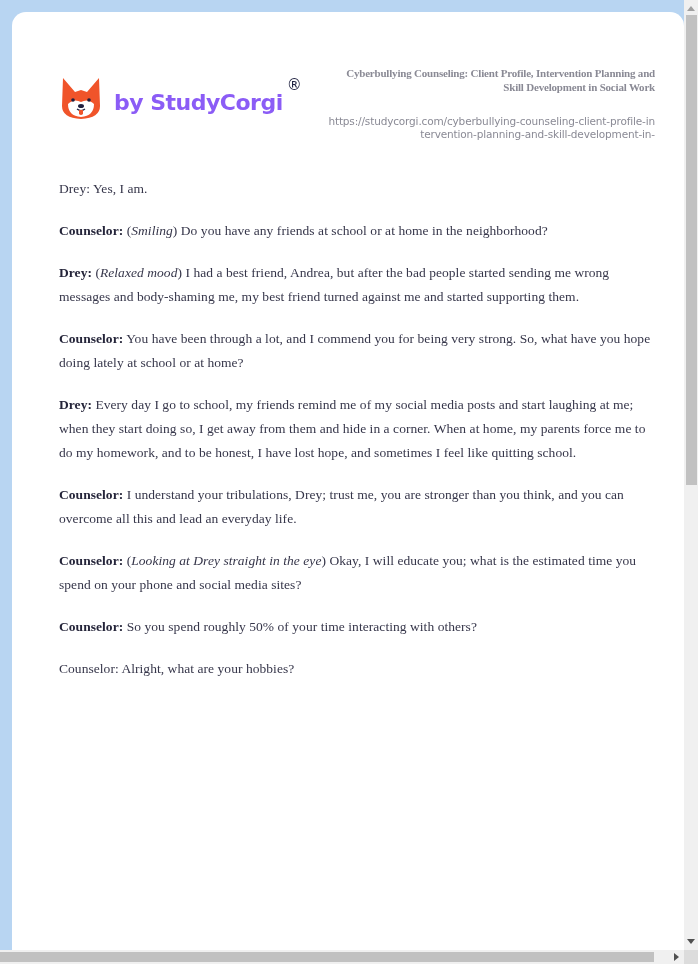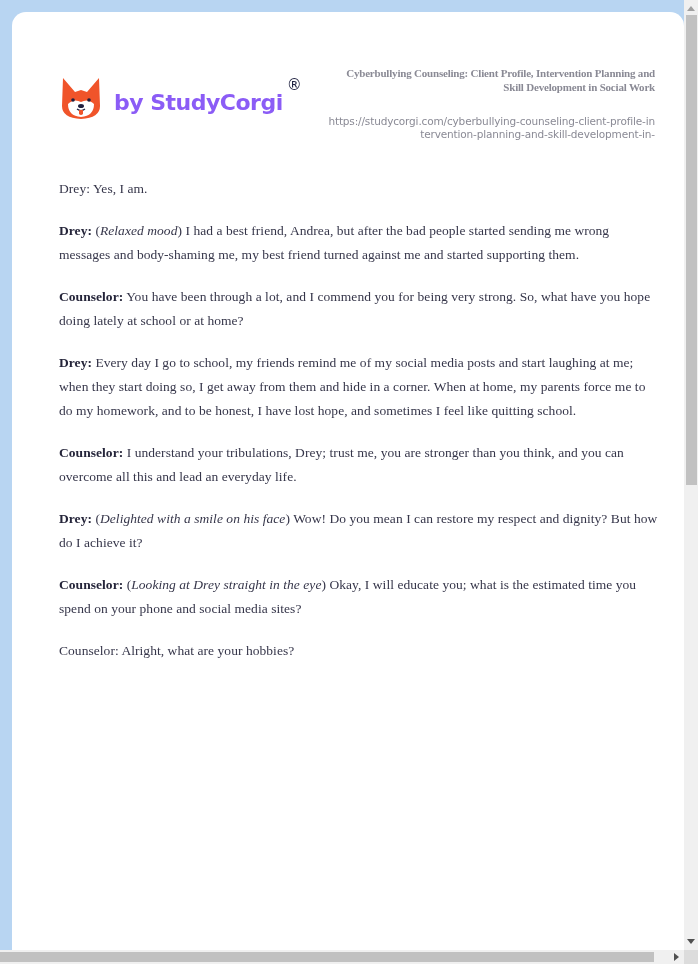--- a/index.html
+++ b/index.html
@@ -142,34 +142,35 @@
     </div>
     <div class="doc-meta">
       <div class="doc-title">Cyberbullying Counseling: Client Profile, Intervention Planning and Skill Development in Social Work</div>
       <div class="doc-url">https://studycorgi.com/cyberbullying-counseling-client-profile-intervention-planning-and-skill-development-in-</div>
     </div>
   </div>
 
   <div class="content">
     <p class="para"><span>Drey: Yes, I am.</span></p>
 
+    <p class="para"><span class="speaker">Counselor:</span><span> (</span><span class="note">Smiling</span><span>) Do you have any friends at school or at home in the neighborhood?</span></p>
 
     <p class="para"><span class="speaker">Drey:</span><span> (</span><span class="note">Relaxed mood</span><span>) I had a best friend, Andrea, but after the bad people started sending me wrong messages and body-shaming me, my best friend turned against me and started supporting them.</span></p>
 
     <p class="para"><span class="speaker">Counselor:</span><span> You have been through a lot, and I commend you for being very strong. So, what have you hope doing lately at school or at home?</span></p>
 
     <p class="para"><span class="speaker">Drey:</span><span> Every day I go to school, my friends remind me of my social media posts and start laughing at me; when they start doing so, I get away from them and hide in a corner. When at home, my parents force me to do my homework, and to be honest, I have lost hope, and sometimes I feel like quitting school.</span></p>
 
     <p class="para"><span class="speaker">Counselor:</span><span> I understand your tribulations, Drey; trust me, you are stronger than you think, and you can overcome all this and lead an everyday life.</span></p>
 
-    <p class="para"><span class="speaker">Drey:</span><span> (</span><span class="note">Delighted with a smile on his face</span><span>) Wow! Do you mean I can restore my respect and dignity? But how do I achieve it?</span></p>
 
     <p class="para"><span class="speaker">Counselor:</span><span> (</span><span class="note">Looking at Drey straight in the eye</span><span>) Okay, I will educate you; what is the estimated time you spend on your phone and social media sites?</span></p>
 
 
+    <p class="para"><span class="speaker">Counselor:</span><span> So you spend roughly 50% of your time interacting with others?</span></p>
 
 
     <p class="para"><span>Counselor: Alright, what are your hobbies?</span></p>
   </div>
 </div>
 
 <div class="vscroll">
   <div class="arrow-up"></div>
   <div class="thumb"></div>
   <div class="arrow-down"></div>

